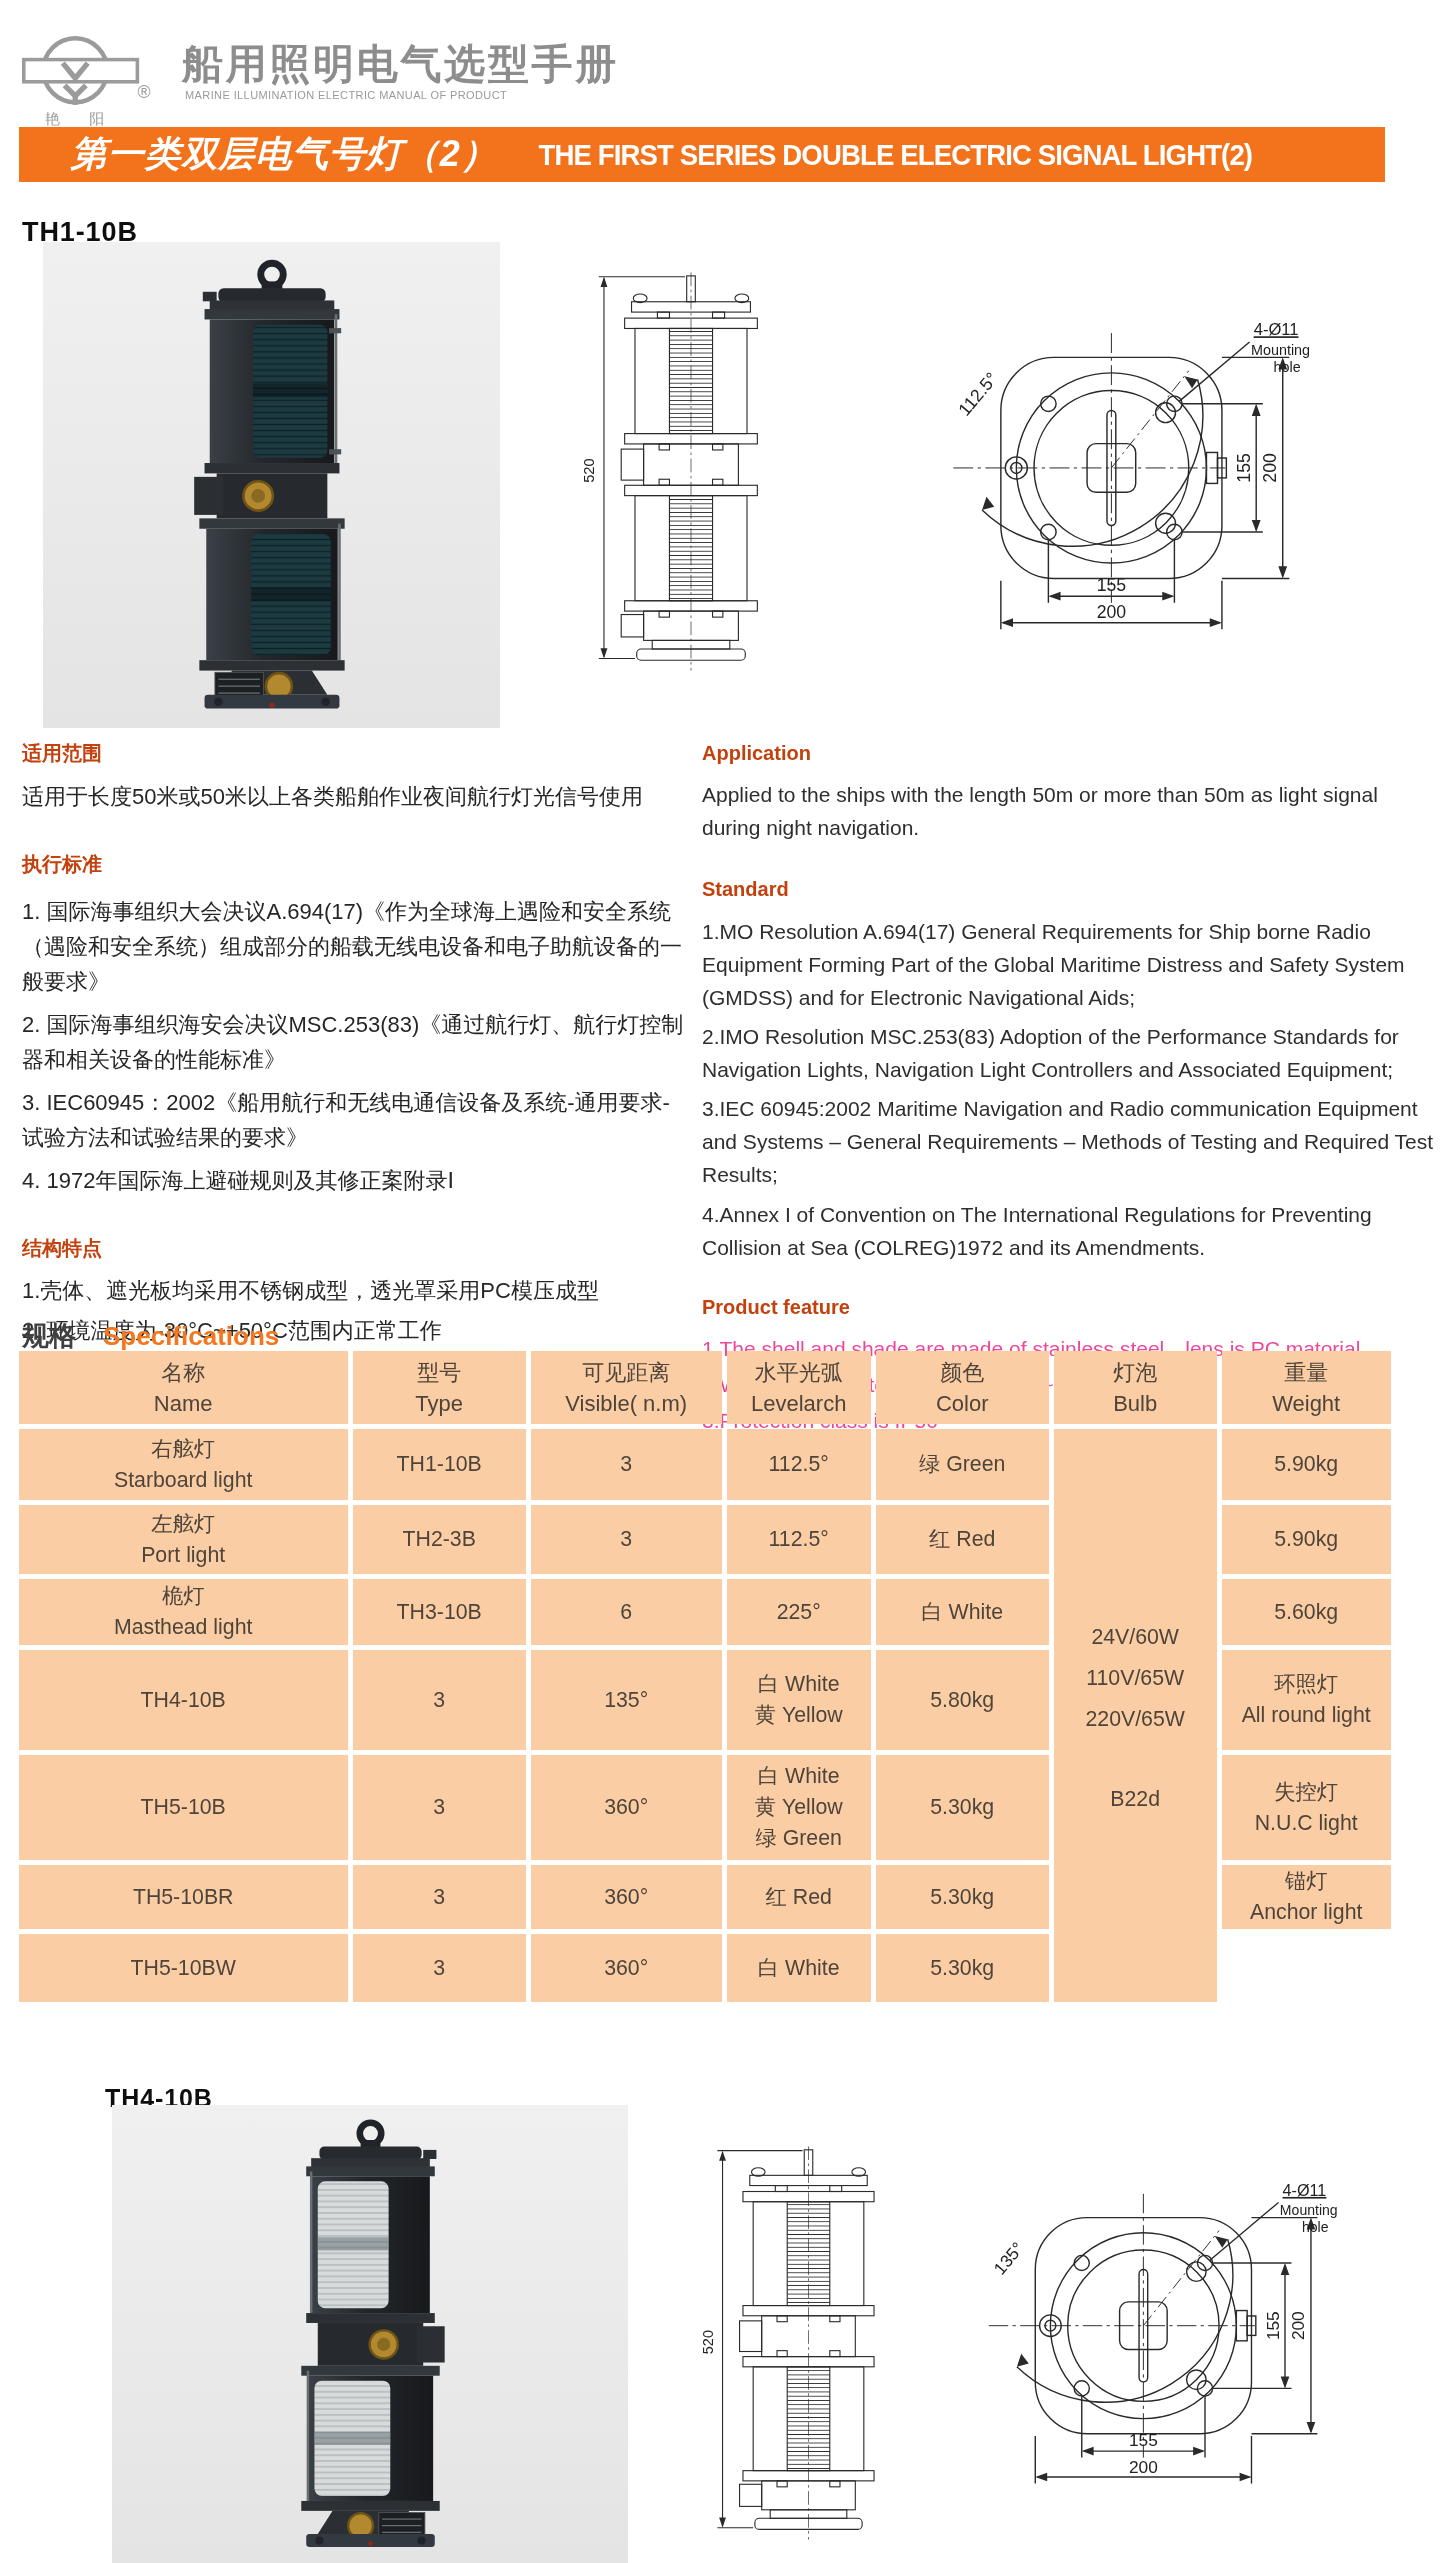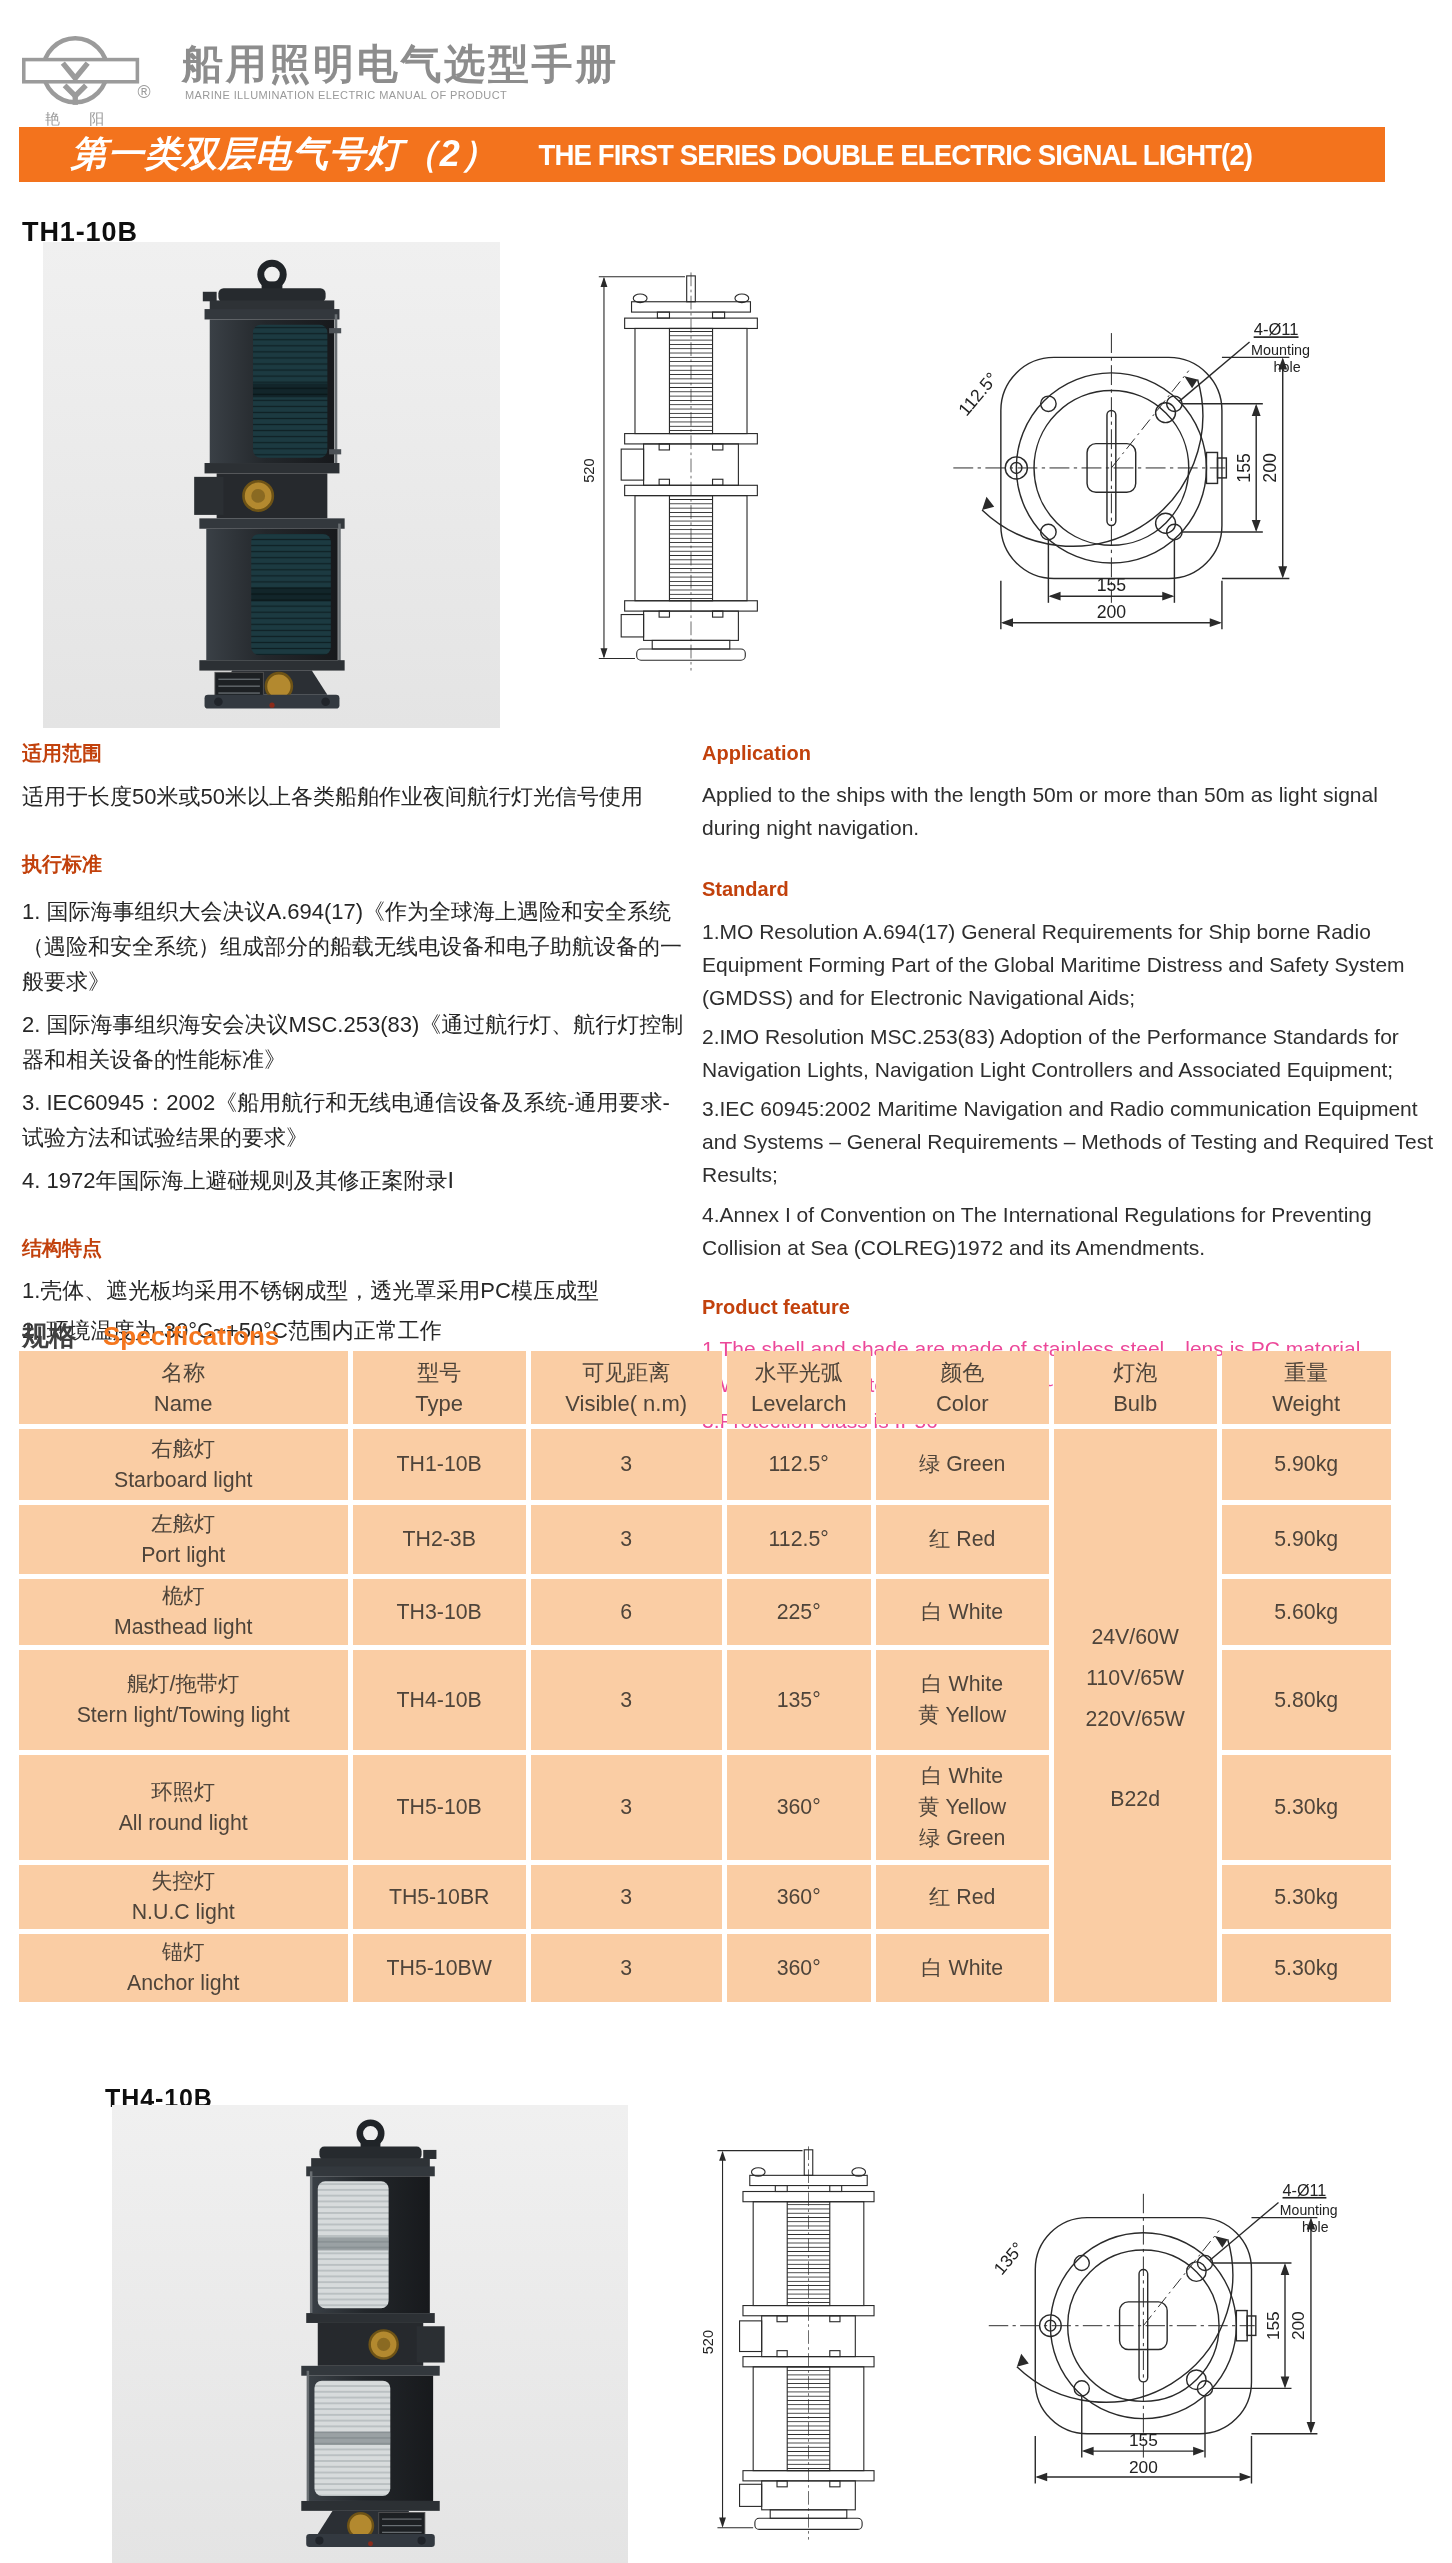--- a/index.html
+++ b/index.html
@@ -325,24 +325,20 @@
     <div class="cell">TH3-10B</div>
     <div class="cell">6</div>
     <div class="cell">225°</div>
     <div class="cell">
       <span>白 White</span>
         <span></span>
         <span></span>
       </div>
     <div class="cell">5.60kg</div>
 
-    <div class="cell">
-      <span>艉灯/拖带灯</span>
-        <span>Stern light/Towing light</span>
-      </div>
     <div class="cell">TH4-10B</div>
     <div class="cell">3</div>
     <div class="cell">135°</div>
     <div class="cell">
       <span>白 White</span>
         <span>黄 Yellow</span>
         <span></span>
       </div>
     <div class="cell">5.80kg</div>
 

